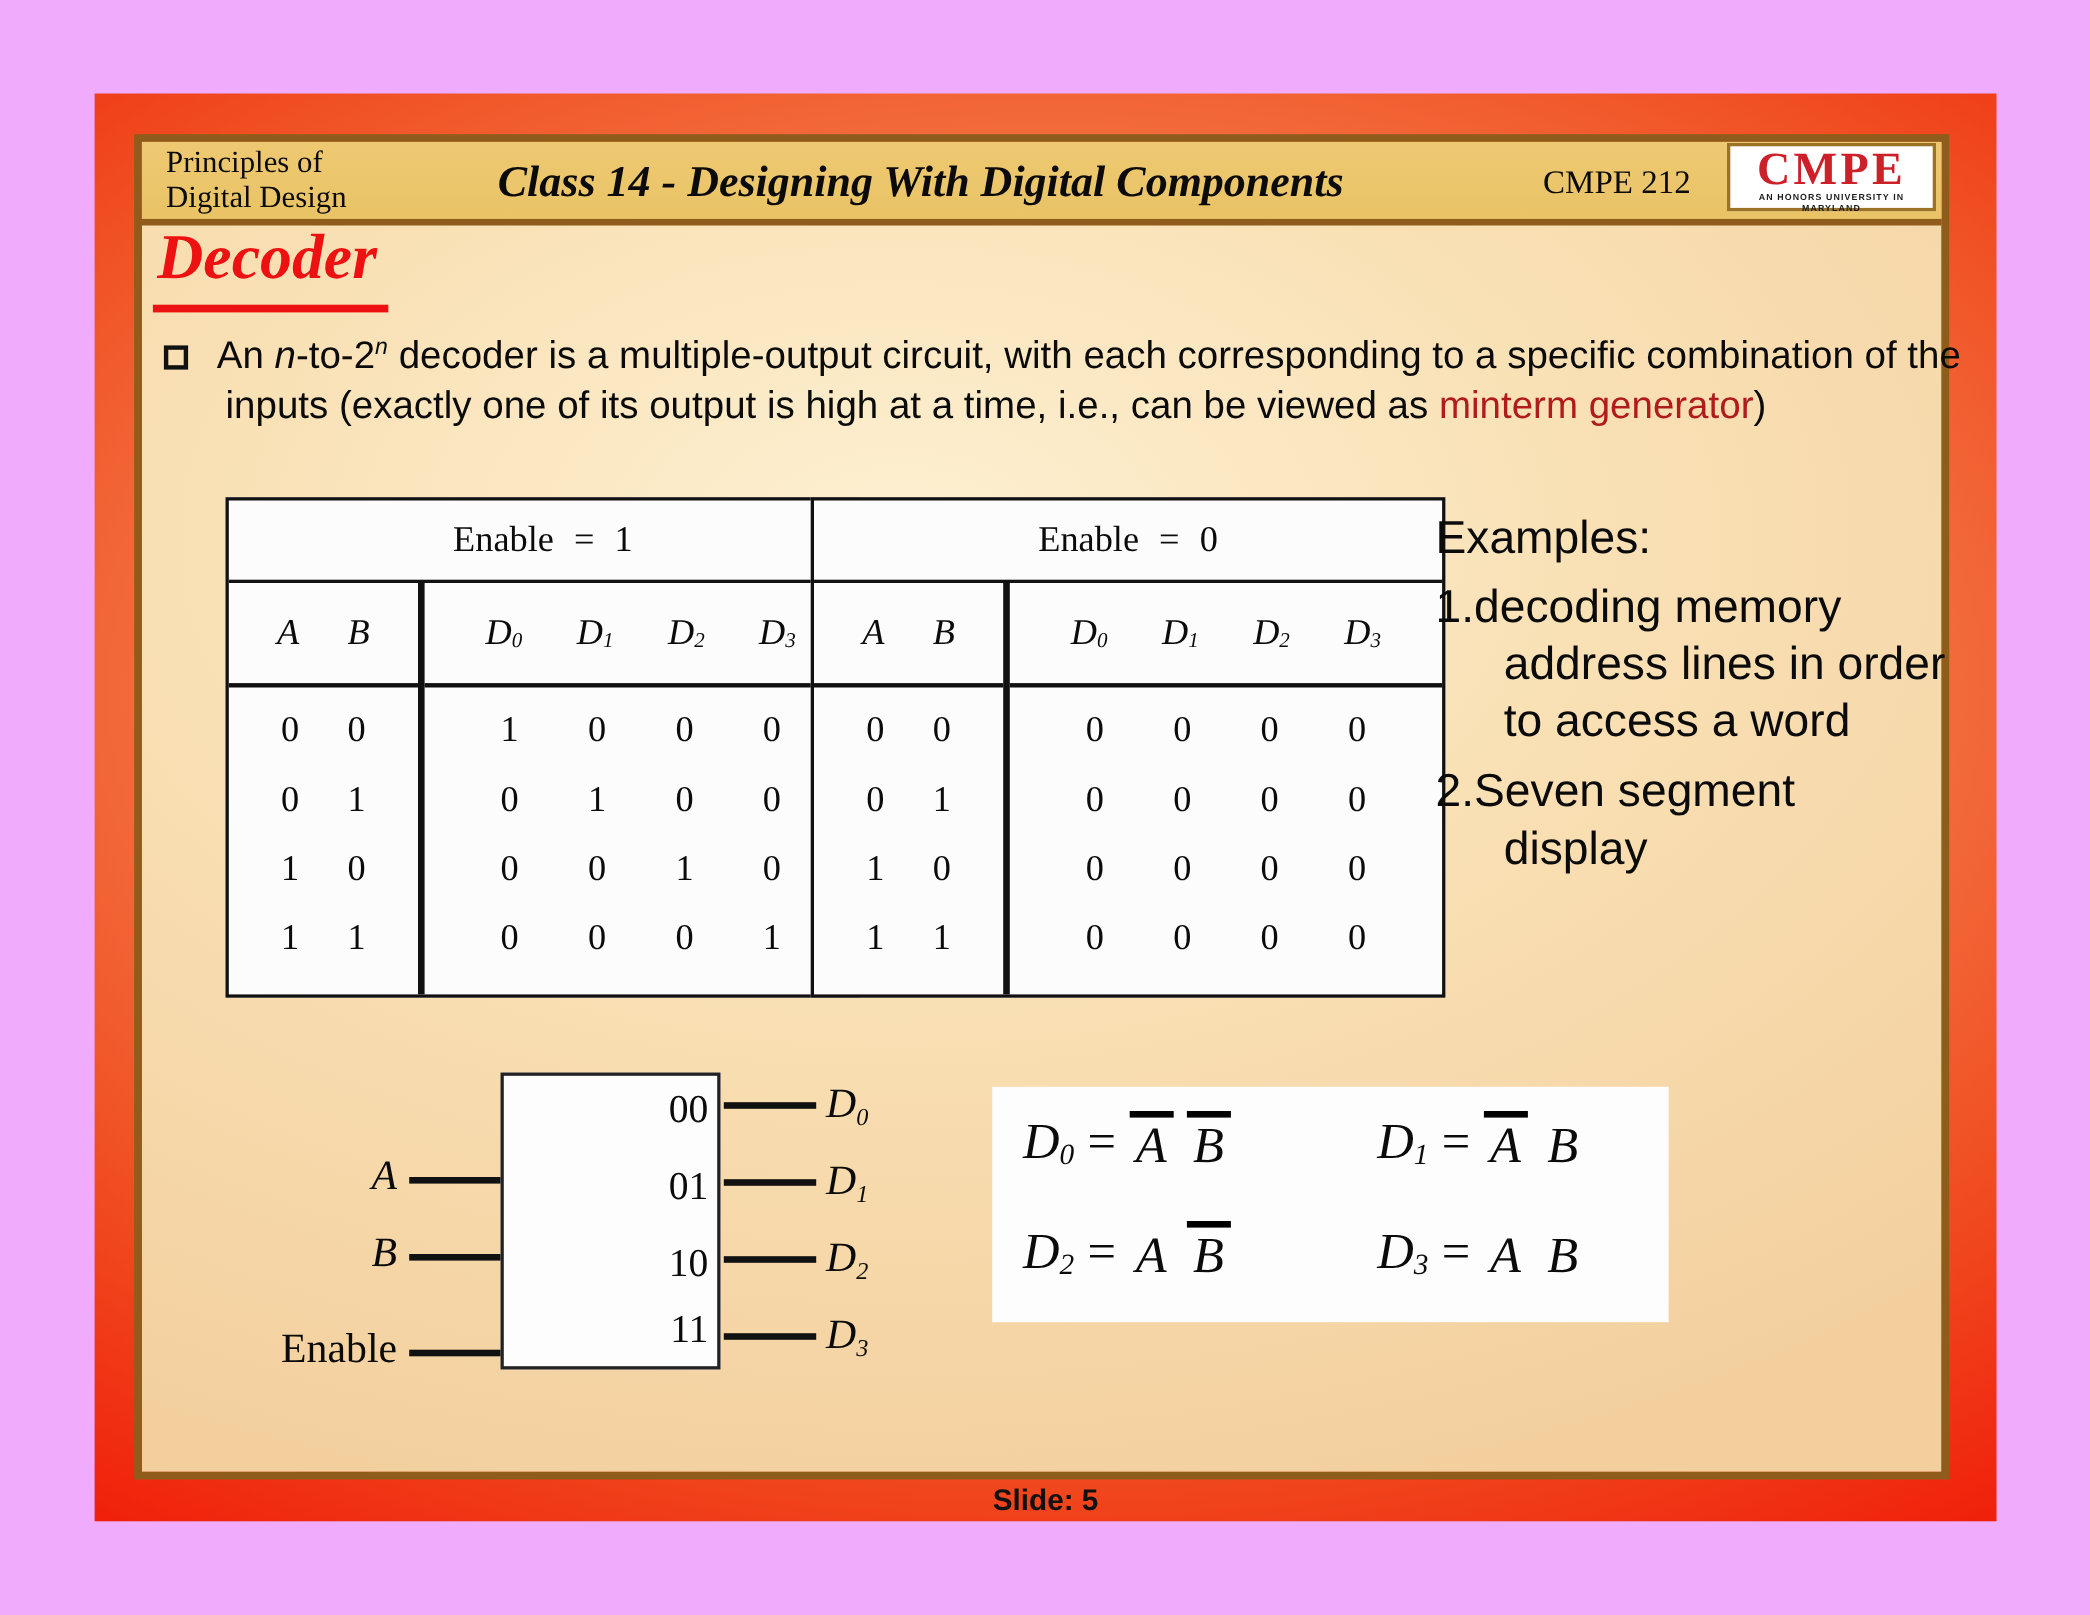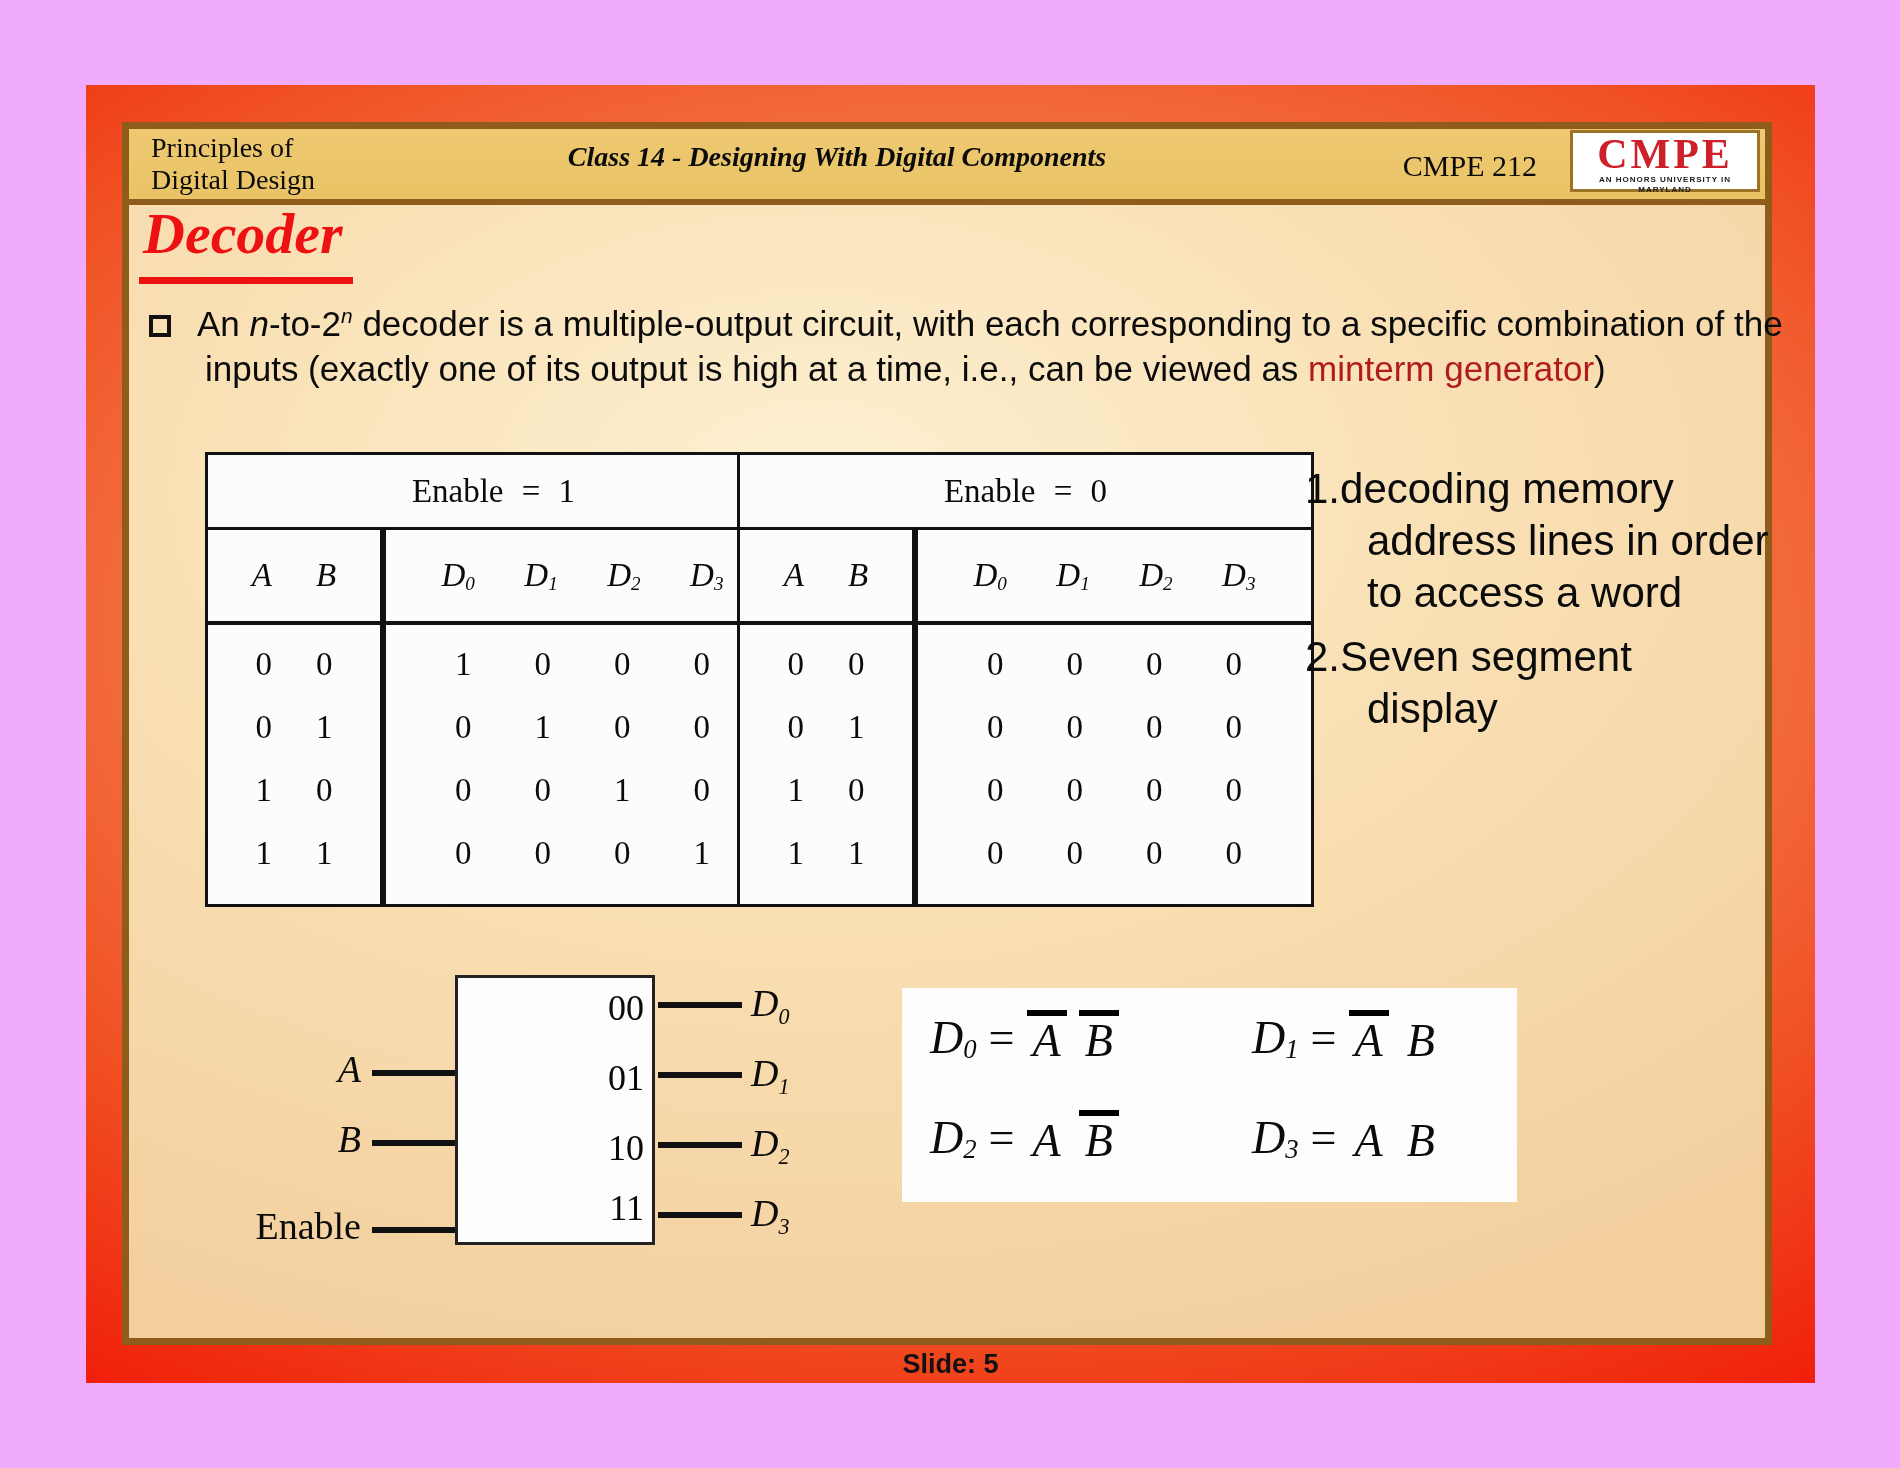--- a/index.html
+++ b/index.html
@@ -14,21 +14,21 @@
   .frame{position:absolute;left:122px;top:122px;width:1650px;height:1223px;box-sizing:border-box;
     border:7px solid #8f5c1c;
     background:radial-gradient(ellipse 90% 75% at 42% 30%, #fdf0d2 0%, #f9e0b4 45%, #f3cf9e 100%);}
 
   
   .headerbar{position:relative;height:76px;box-sizing:border-box;border-bottom:6px solid #8f5c1c;
     background:linear-gradient(180deg,#eec972 0%,#e9c365 100%);}
   .course{position:absolute;left:22px;top:3px;font-family:"Liberation Serif","DejaVu Serif",serif;
     font-size:28px;line-height:32px;}
   .htitle{position:absolute;left:250px;right:470px;top:12px;text-align:center;
-    font-family:"Liberation Serif","DejaVu Serif",serif;font-style:italic;font-weight:bold;font-size:28px;white-space:nowrap;}
+    font-family:"Liberation Serif","DejaVu Serif",serif;font-style:italic;font-weight:bold;font-size:40px;white-space:nowrap;}
   .hcode{position:absolute;right:228px;top:20px;font-family:"Liberation Serif","DejaVu Serif",serif;font-size:30px;}
   .logo{position:absolute;right:5px;top:1px;width:190px;height:62px;box-sizing:border-box;
     background:#ffffff;border:3px solid #9a7326;text-align:center;}
   .logo-word{font-family:"Liberation Serif","DejaVu Serif",serif;font-weight:bold;font-size:42px;line-height:42px;
     color:#ce2029;letter-spacing:3px;}
   .logo-tag{font-size:8px;font-weight:bold;letter-spacing:1px;color:#1a1a1a;line-height:10px;}
 
   
   .decoder-title{position:absolute;left:10px;top:74px;display:inline-block;
     font-family:"Liberation Serif","DejaVu Serif",serif;font-weight:bold;font-style:italic;
@@ -241,20 +241,21 @@
                 <span>0</span>
                 <span>0</span>
                 <span>0</span>
               </div>
           </div>
         </div>
       </div>
     </div>
 
     <div class="examples">
+      <div class="ex-head">Examples:</div>
       <div class="ex-item"><span>1.</span><span>decoding memory address lines in order to access a word</span></div>
       <div class="ex-item"><span>2.</span><span>Seven segment display</span></div>
     </div>
 
     <div class="dg-box">
       <div class="dg-slot" style="top:10px;">00</div>
       <div class="dg-slot" style="top:80px;">01</div>
       <div class="dg-slot" style="top:150px;">10</div>
       <div class="dg-slot" style="top:210px;">11</div>
     </div>

